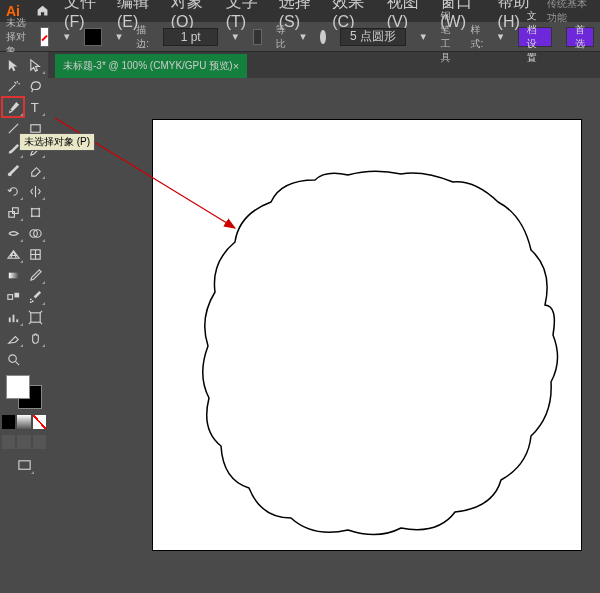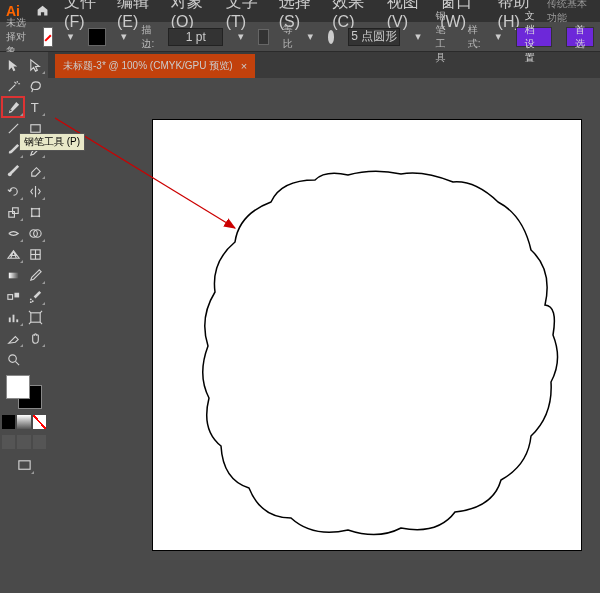--- a/index.html
+++ b/index.html
@@ -18,21 +18,21 @@
 .swatch { width: 20px; height: 20px; border: 1px solid #666; }
 .sw-redln { position: relative; background: #fff; }
 .sw-redln::after { content: ""; position: absolute; left: 0; right: 0; top: 50%; height: 0; border-top: 2px solid red; transform: rotate(-45deg); }
 .sw-black { background: #000; width: 16px; height: 16px; }
 .opt-dd { width: 16px; height: 16px; display: inline-flex; align-items: center; justify-content: center; }
 .opt-input { width: 55px; height: 18px; background: #333; border: 1px solid #222; color: #ccc; font-size: 12px; text-align: center; }
 .opt-btn { height: 20px; padding: 0 8px; background: #6d28d9; border: 1px solid #333; color: #ddd; font-size: 10px; display: flex; align-items: center; }
 
 
 .tabbar { background: #3a3a3a; height: 26px; display: flex; align-items: flex-end; padding-left: 55px; }
-.tab { background: #c2410c; height: 24px; display: flex; align-items: center; padding: 0 8px; font-size: 10px; gap: 8px; }
+.tab { background: #15803d; height: 24px; display: flex; align-items: center; padding: 0 8px; font-size: 10px; }
 .tab-close { cursor: pointer; font-size: 11px; }
 
 
 .toolbox { position: absolute; left: 0; top: 52px; width: 48px; background: #4a4a4a; padding: 3px 2px; }
 .tool-row { display: flex; height: 20px; margin-bottom: 1px; }
 .tool { width: 22px; height: 20px; display: flex; align-items: center; justify-content: center; cursor: pointer; position: relative; }
 .tool svg { width: 15px; height: 15px; }
 .tool.sel { outline: 2px solid #d33; outline-offset: -1px; }
 .tool .corner { position: absolute; right: 1px; bottom: 1px; width: 0; height: 0; border-right: 3px solid #999; border-top: 3px solid transparent; }
 .color-swatches { position: relative; width: 40px; height: 38px; margin: 4px auto; }
@@ -87,21 +87,21 @@
     <span class="sw-black"></span>
   </span>
   <span class="opt-dd">▾</span>
   <span class="opt-lbl">描边:</span>
   <input class="opt-input" value="1 pt" style="">
   <span class="opt-dd">▾</span>
   <span style="width:20px;height:16px;border:1px solid #666;background:#333"></span>
   <span class="opt-lbl">等比</span>
   <span class="opt-dd">▾</span>
   <span style="width:14px;height:14px;border-radius:50%;background:#ccc"></span>
-  <input class="opt-input" style="width: 52px;" value="5 点圆形">
+  <input class="opt-input" style="width: 66px;" value="5 点圆形">
   <span class="opt-dd">▾</span>
   <span class="opt-lbl">钢笔工具</span>
   <span class="opt-lbl">样式:</span>
   <span class="opt-dd">▾</span>
   <span class="opt-btn">文档设置</span>
   <span class="opt-btn">首选</span>
 </div>
 
 <div class="tabbar">
   <div class="tab">
@@ -348,21 +348,21 @@
   <div class="tool-row" style="margin-top:6px;justify-content:center">
     <div class="tool">
         <svg viewBox="0 0 16 16">
           <rect x="2" y="3" width="12" height="9" class="stroke-g"></rect>
         </svg>
         <span class="corner"></span>
       </div>
   </div>
 </div>
 
-<div class="tooltip">钢笔工具 (P)</div>
+<div class="tooltip">未选择对象 (P)</div>
 
 <div class="canvas-wrap">
   <div class="artboard">
     <svg class="shape" viewBox="0 0 428 430">
       <path d="M 195 55
                Q 220 48 248 54
                Q 270 50 300 62
                Q 322 60 345 82
                Q 370 95 378 130
                Q 400 150 392 185

